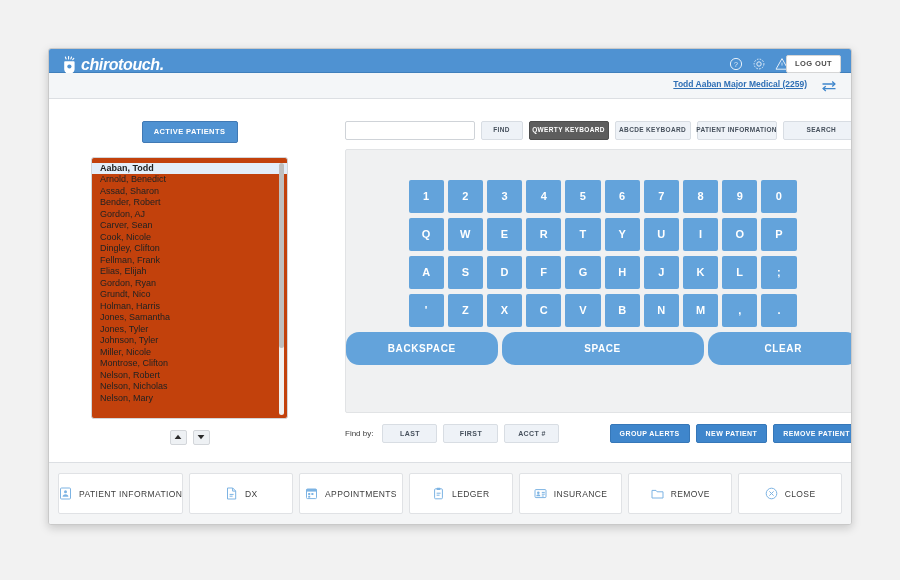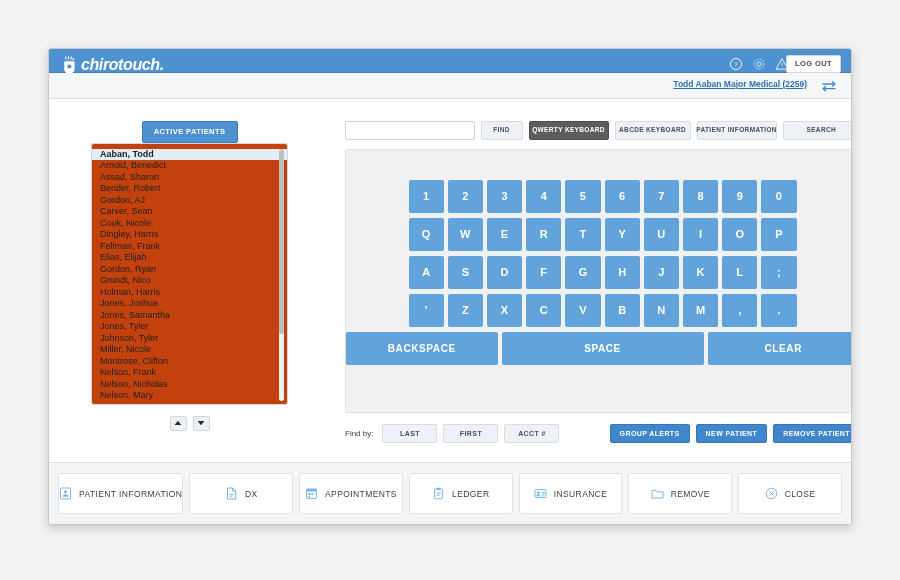--- a/index.html
+++ b/index.html
@@ -60,21 +60,21 @@
     position:absolute; right:12px; top:4px;
     width:20px; height:17px; display:flex; align-items:center; justify-content:center;
   }
 
   
   .content { position:relative; height:383px; background:#fff; padding:0; }
 
   
   .left { position:absolute; left:33px; top:22px; width:215px; }
   .btn-active {
-    display:block; width:96px; margin:0 auto 0 auto;
+    display:block; width:96px; margin:0 auto 14px auto;
     background:#4f92d2; border:1px solid #4079b4; border-radius:2px;
     color:#fff; font-size:7.5px; font-weight:bold; letter-spacing:.4px;
     padding:6px 0; text-align:center; line-height:1;
   }
   .list-box {
     position:relative; width:197px; margin:0 auto;
     height:262px; background:#c2410c;
     border:1px solid #d3d6da; border-radius:3px;
     padding:5px 0 5px 0; overflow:hidden;
   }
@@ -128,21 +128,21 @@
   }
   .kb { width:388px; margin:0 auto; }
   .kb-row { display:flex; gap:4px; margin-bottom:5px; }
   .key {
     flex:1 0 0; height:33px; background:#63a3db;
     border-radius:2px; color:#fff;
     font-size:11px; font-weight:bold;
     display:flex; align-items:center; justify-content:center;
     line-height:1;
   }
-  .key.wide { font-size:10px; letter-spacing:.6px; }
+  .key.wide { font-size:10px; letter-spacing:.6px;border-radius:13px; }
   .kb-row.last .key { height:33px; }
   .k-backspace { flex:3 0 0 !important; }
   .k-space { flex:4 0 0 !important; }
   .k-clear { flex:3 0 0 !important; }
 
   
   .findrow { display:flex; align-items:center; margin-top:11px; }
   .findby-label { font-size:8px; color:#3d3d3d; margin-right:9px; }
   .fb-btn {
     width:55px; height:19px; margin-right:6px;
@@ -243,33 +243,32 @@
       <div class="btn-active">ACTIVE PATIENTS</div>
       <div class="list-box">
         <div id="patient-rows">
             <div class="list-row sel">Aaban, Todd</div>
             <div class="list-row">Arnold, Benedict</div>
             <div class="list-row">Assad, Sharon</div>
             <div class="list-row">Bender, Robert</div>
             <div class="list-row">Gordon, AJ</div>
             <div class="list-row">Carver, Sean</div>
             <div class="list-row">Cook, Nicole</div>
-            <div class="list-row">Dingley, Harris</div>
+            <div class="list-row">Dingley, Clifton</div>
             <div class="list-row">Fellman, Frank</div>
             <div class="list-row">Elias, Elijah</div>
             <div class="list-row">Gordon, Ryan</div>
             <div class="list-row">Grundt, Nico</div>
             <div class="list-row">Holman, Harris</div>
-            <div class="list-row">Jones, Joshua</div>
             <div class="list-row">Jones, Samantha</div>
             <div class="list-row">Jones, Tyler</div>
             <div class="list-row">Johnson, Tyler</div>
             <div class="list-row">Miller, Nicole</div>
             <div class="list-row">Montrose, Clifton</div>
-            <div class="list-row">Nelson, Frank</div>
+            <div class="list-row">Nelson, Robert</div>
             <div class="list-row">Nelson, Nicholas</div>
             <div class="list-row">Nelson, Mary</div>
           </div>
         <div class="list-scroll"></div>
         <div class="list-thumb"></div>
       </div>
       <div class="arrows">
         <div class="arrow-btn">
           <svg width="8" height="6" viewBox="0 0 8 6">
               <path d="M4 .8 7.4 5H.6z" fill="#2b2b2b"></path>

